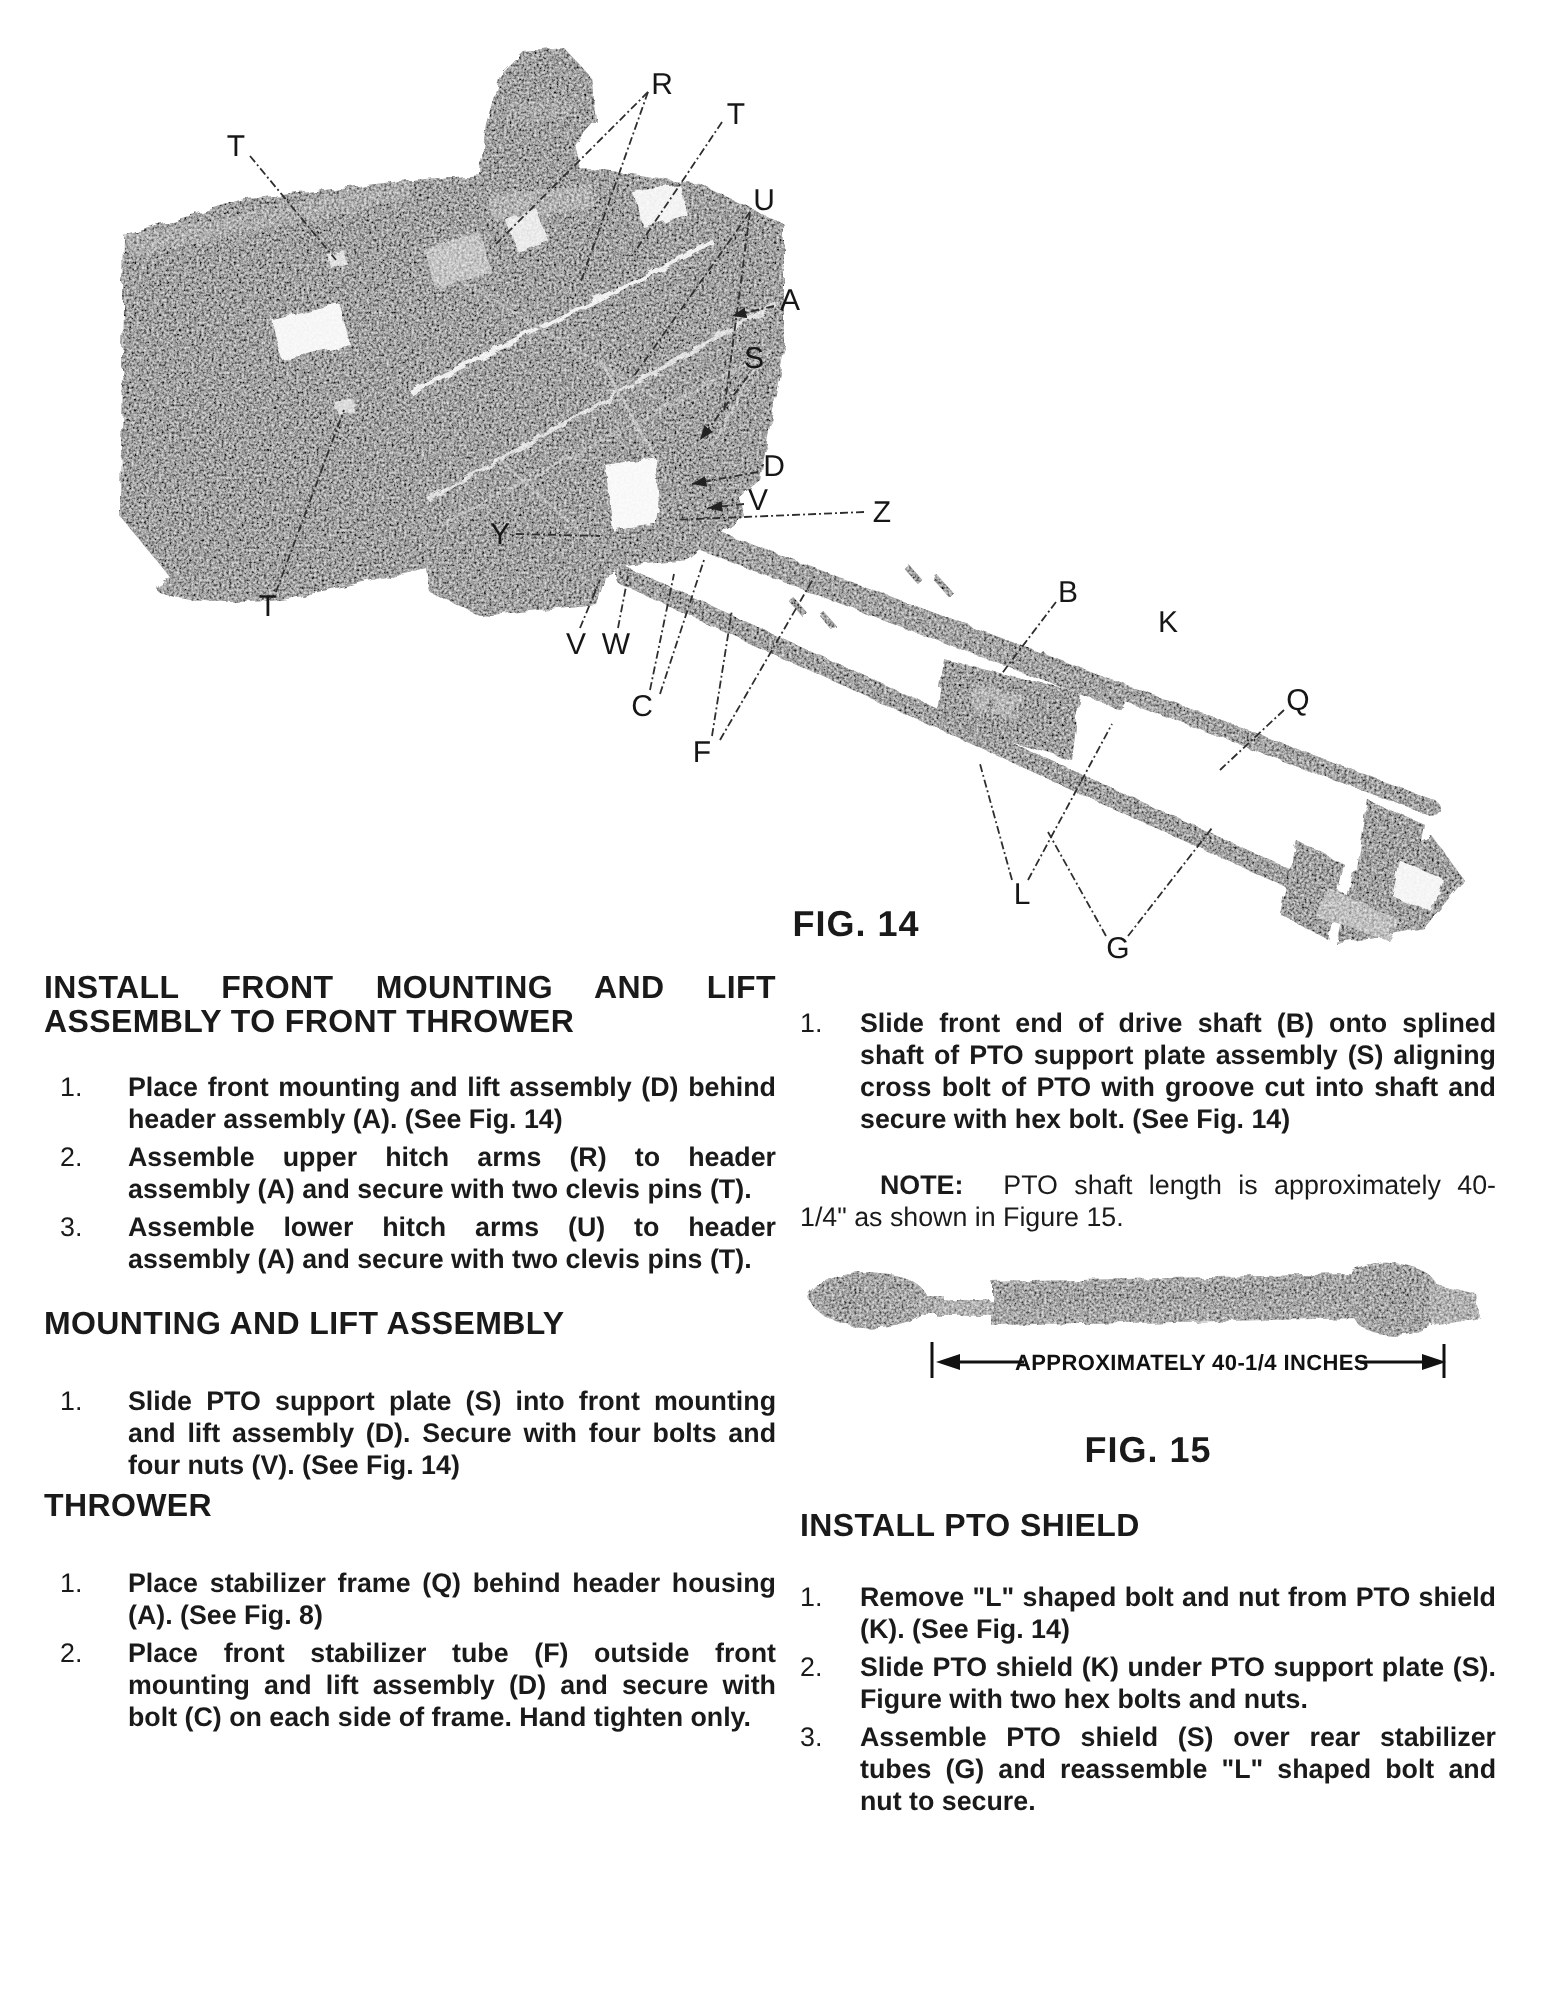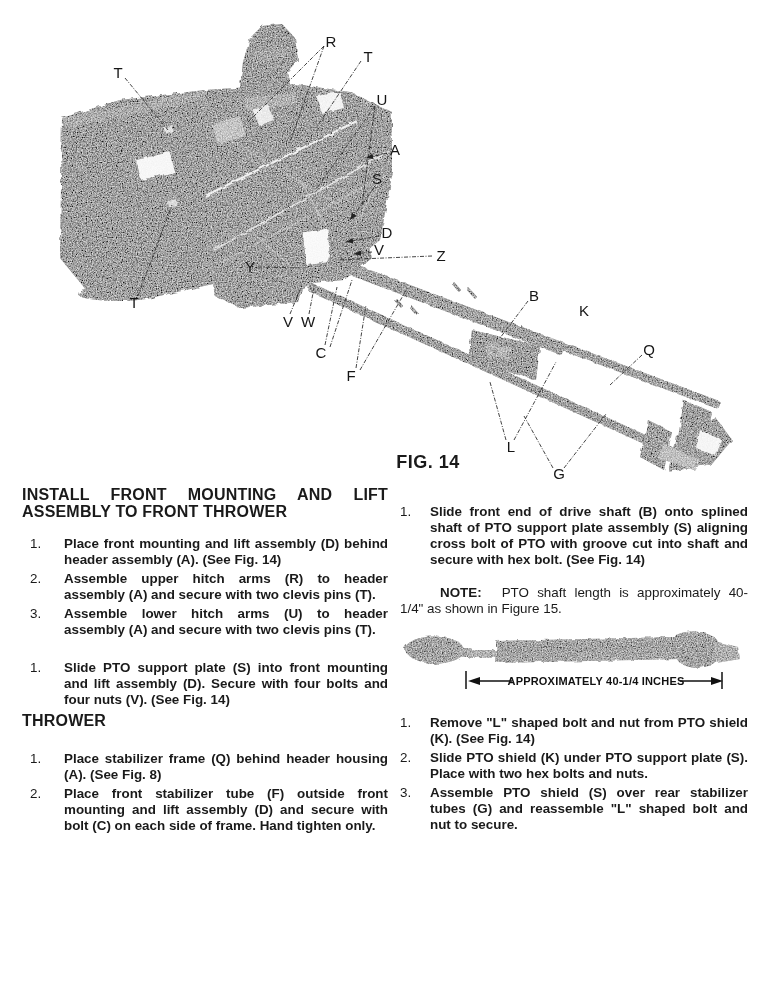--- a/index.html
+++ b/index.html
@@ -195,20 +195,21 @@
         </div>
         <div class="item">
           <span class="num">3.</span>
           <span class="txt">Assemble lower hitch arms (U) to header assembly (A) and secure with two clevis pins (T).</span>
         </div>
       </div>
     </div>
 
     <div class="sec2">
       <h3 class="sec-title">
+        <span class="h-plain">MOUNTING AND LIFT ASSEMBLY</span>
       </h3>
       <div class="items">
         <div class="item">
           <span class="num">1.</span>
           <span class="txt">Slide PTO support plate (S) into front mounting and lift assembly (D).  Secure with four bolts and four nuts (V).  (See Fig. 14)</span>
         </div>
       </div>
     </div>
 
     <div class="sec3">
@@ -258,30 +259,32 @@
         <line x1="66" y1="46" x2="66" y2="64"></line>
         <line x1="78" y1="56" x2="112" y2="56"></line>
         <line x1="280" y1="56" x2="312" y2="56"></line>
         <line x1="322" y1="47" x2="322" y2="64"></line>
       </g>
       <polygon points="68,56 80,52 80,60" fill="#111"></polygon>
       <polygon points="323,56 311,52 311,60" fill="#111"></polygon>
       <text class="dim-label" x="196" y="60" text-anchor="middle">APPROXIMATELY 40-1/4 INCHES</text>
     </svg>
 
+    <div class="fig15-caption">FIG. 15</div>
 
     <div class="sec2">
+      <h3 class="sec-title">INSTALL PTO SHIELD</h3>
       <div class="items">
         <div class="item">
           <span class="num">1.</span>
           <span class="txt">Remove "L" shaped bolt and nut from PTO shield (K).  (See Fig. 14)</span>
         </div>
         <div class="item">
           <span class="num">2.</span>
-          <span class="txt">Slide PTO shield (K) under PTO support plate (S).  Place with two hex bolts and nuts.</span>
+          <span class="txt">Slide PTO shield (K) under PTO support plate (S).  Figure with two hex bolts and nuts.</span>
         </div>
         <div class="item">
           <span class="num">3.</span>
           <span class="txt">Assemble PTO shield (S) over rear stabilizer tubes (G) and reassemble "L" shaped bolt and nut to secure.</span>
         </div>
       </div>
     </div>
 
   </div>
 </div>

